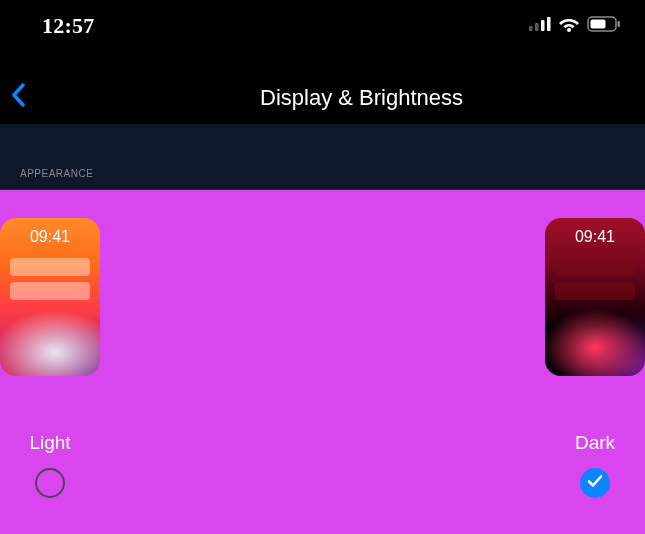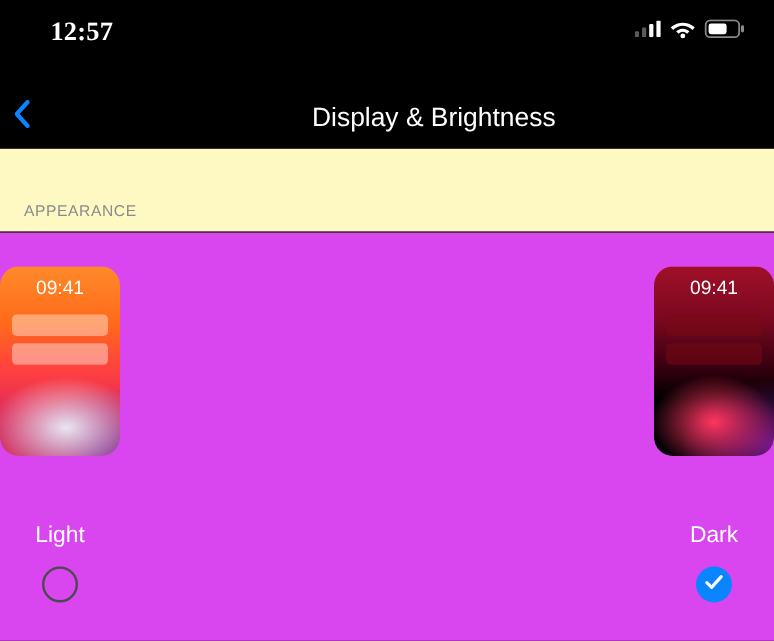--- a/index.html
+++ b/index.html
@@ -41,23 +41,23 @@
     position: absolute;
     left: 50%;
     transform: translateX(-50%);
     font-size: 22px;
     font-weight: 400;
     color: #fff;
     margin-left: 39px;
   }
 
   .section-header {
-    background: #fef9c3;
+    background: #0f172a;
     color: #8a8a8e;
-    font-size: 13px;
+    font-size: 10px;
     letter-spacing: 0.5px;
     padding: 44px 20px 10px 20px;
   }
 
   .appearance-row {
     background: #d946ef;
     display: flex;
     justify-content: space-between;
     gap: 73px;
     padding: 28px 0 40px 0;

